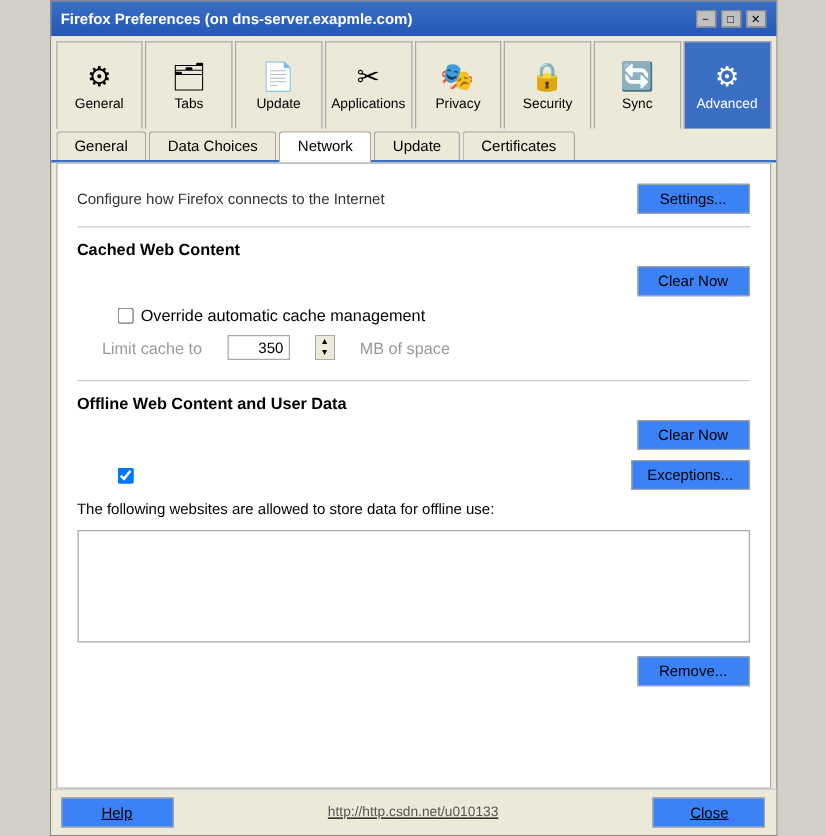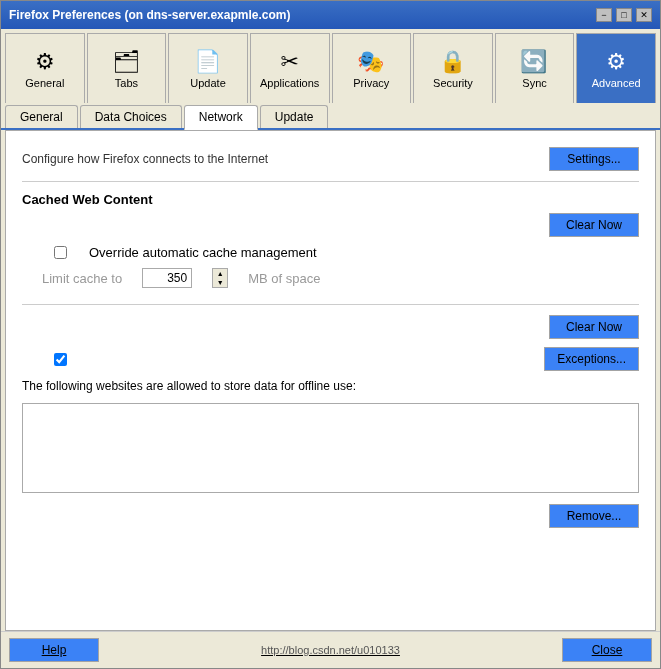--- a/index.html
+++ b/index.html
@@ -7,21 +7,21 @@
       font-family: Arial, sans-serif;
       font-size: 13px;
       background: #d4d0c8;
       display: flex;
       justify-content: center;
       align-items: center;
       width: 661px;
       height: 669px;
     }
     .window {
-      width: 661px;
+      width: 582px;
       height: 669px;
       background: #ece9d8;
       border: 1px solid #888;
       display: flex;
       flex-direction: column;
     }
     .title-bar {
       background: linear-gradient(to bottom, #3a6fc4, #2457b7);
       color: white;
       padding: 4px 8px;
@@ -143,21 +143,21 @@
       margin-bottom: 16px;
     }
     .clear-now-row {
       display: flex;
       justify-content: flex-end;
       margin-bottom: 8px;
     }
     .checkbox-row {
       display: flex;
       align-items: center;
-      gap: 22px;
+      gap: 6px;
       margin-bottom: 8px;
       padding-left: 32px;
     }
     .limit-row {
       display: flex;
       align-items: center;
       gap: 20px;
       margin-left: 20px;
       color: #999;
     }
@@ -269,20 +269,23 @@
       <span>General</span>
     </div>
     <div class="sub-tab">
       <span>Data Choices</span>
     </div>
     <div class="sub-tab active">
       <span>Network</span>
     </div>
     <div class="sub-tab">
       <span>Update</span>
+    </div>
+    <div class="sub-tab">
+      <span>Certificates</span>
     </div>
   </div>
 
   <div class="content-area">
 
     <div class="section-row">
       <div>
         <div class="section-desc">Configure how Firefox connects to the Internet</div>
       </div>
       <button class="btn">Settings...</button>
@@ -306,33 +309,34 @@
           <button class="spinner-btn">▲</button>
           <button class="spinner-btn">▼</button>
         </div>
         <span>MB of space</span>
       </div>
     </div>
 
     <hr class="divider">
 
     <div class="offline-section">
+      <div class="section-title">Offline Web Content and User Data</div>
       <div class="clear-now-row">
         <button class="btn">Clear Now</button>
       </div>
       <div class="checkbox-row">
         <input type="checkbox" id="tell-me" checked="" style="">
         <button class="btn" style="margin-left:auto">Exceptions...</button>
       </div>
       <div style="font-size:12px; margin-bottom:4px;">The following websites are allowed to store data for offline use:</div>
       <textarea class="offline-list" readonly="" style=""></textarea>
       <div class="offline-bottom">
         <button class="btn">Remove...</button>
       </div>
     </div>
   </div>
 
   <div class="footer">
     <button class="btn">Help</button>
-    <span class="footer-url">http://blog.csdn.net/u010133</span>
+    <span class="footer-url">http://http.csdn.net/u010133</span>
     <button class="btn">Close</button>
   </div>
 </div>
 
 </body></html>

